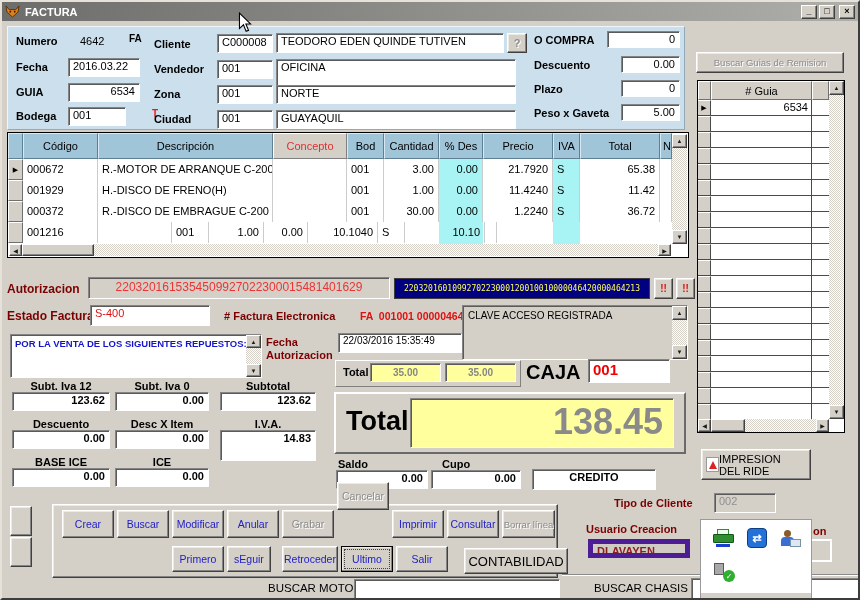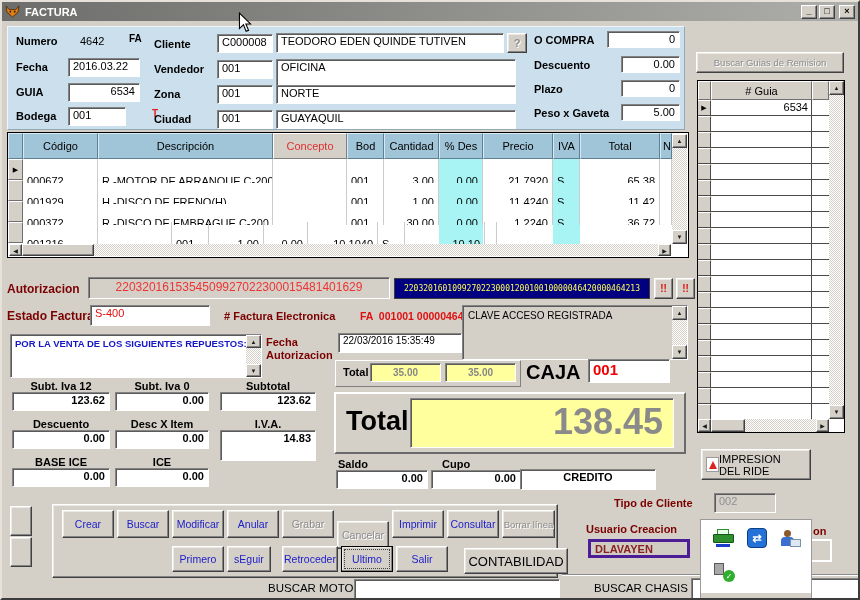--- a/index.html
+++ b/index.html
@@ -30,21 +30,21 @@
 
 #igrid{left:5px;top:130px;width:682px;height:126px;background:#fff;border:1px solid #000}
 .ihdr{display:flex;height:26px;width:664px}
 .ghc{background:#a1c5d8;border:1px solid;border-color:#d7eaf4 #5e8092 #5e8092 #d7eaf4;font-size:11px;display:flex;align-items:center;justify-content:center;overflow:hidden;white-space:nowrap;flex:none}
 .ghc.gray{background:#d4d0c8;color:#e03030;border-color:#fff #808080 #808080 #fff}
 .cw0{width:15px}.cw1{width:75px}.cw2{width:175px}.cw3{width:74px}.cw4{width:37px}.cw5{width:55px}.cw6{width:44px}.cw7{width:70px}.cw8{width:27px}.cw9{width:80px}.cw10{width:12px;justify-content:flex-start;padding-left:2px}
 #ibody{position:relative;height:86px;width:664px}
 .strip{position:absolute;top:0;bottom:0;background:#a8f4f4}
 .irow{display:flex;height:21px;position:relative}
 .isel{width:15px;flex:none;background:#d4d0c8;border:1px solid;border-color:#fff #707070 #707070 #fff;display:flex;align-items:center;justify-content:center;font-size:7px;color:#000}
-.ic{font-size:11px;line-height:20px;padding:12px 4px;border-right:1px solid #cccccc;white-space:nowrap;overflow:hidden;flex:none}
+.ic{font-size:11px;line-height:20px;padding:0 4px;border-right:1px solid #cccccc;white-space:nowrap;overflow:hidden;flex:none}
 .ivs{position:absolute;top:1px;right:1px;bottom:13px;width:15px;display:flex;flex-direction:column}
 .ihs{position:absolute;left:1px;bottom:1px;right:17px;height:12px;display:flex}
 .thumb{background:#d4d0c8;border:1px solid;border-color:#fff #404040 #404040 #fff;box-shadow:inset -1px -1px 0 #848484;flex:none}
 
 #ggrid{left:695px;top:78px;width:148px;height:353px;background:#fff;border:1px solid #000}
 .ghdr{display:flex;height:19px;width:131px}
 .gh2{background:#d4d0c8;border:1px solid;border-color:#fff #707070 #707070 #fff;font-size:11px;display:flex;align-items:center;justify-content:center;flex:none}
 .grow{display:flex;height:16px;border-bottom:1px solid #4a4a4a;width:131px}
 .gsel{width:13px;flex:none;background:#d4d0c8;border-right:1px solid #4a4a4a;border-top:1px solid #fff;display:flex;align-items:center;justify-content:center;font-size:7px}
 .gcol{width:101px;flex:none;border-right:1px solid #4a4a4a;font-size:11px;text-align:right;padding:0 3px;line-height:15px}
@@ -402,48 +402,48 @@
 
   <div class="abs" style="left:332px;top:390px;width:352px;height:62px;border:2px solid;border-color:#fff #6a6a6a #6a6a6a #fff">
     <span style="position:absolute;left:10px;top:12px;font-size:27px;font-weight:bold">Total</span>
     <div class="sunk yellow rt" style="position:absolute;left:74px;top:4px;width:264px;height:50px;color:#8a8a8a;font-weight:bold;font-size:36px;line-height:46px;padding-right:10px">138.45</div>
   </div>
 
   <span class="abs lbl" style="left:336px;top:456px">Saldo</span>
   <div class="abs sunk fld rt" style="left:334px;top:468px;width:92px;height:19px;font-weight:bold">0.00</div>
   <span class="abs lbl" style="left:440px;top:456px">Cupo</span>
   <div class="abs sunk fld rt" style="left:429px;top:468px;width:90px;height:19px;font-weight:bold">0.00</div>
-  <div class="abs sunk fld ctr" style="left:518px;top:467px;width:136px;height:21px;font-weight:bold">CREDITO</div>
+  <div class="abs sunk fld ctr" style="left:530px;top:467px;width:124px;height:21px;font-weight:bold">CREDITO</div>
 
   <div class="abs raised" style="left:699px;top:447px;width:110px;height:31px;display:flex;align-items:center;padding:0 4px">
     <span class="pdfic"></span>
     <span style="flex:1;font-size:11px;line-height:12px">
       <span>IMPRESION</span><br>
       <span>DEL RIDE</span>
     </span>
   </div>
 
   <span class="abs lbl dred" style="left:612px;top:495px">Tipo de Cliente</span>
   <div class="abs sunk fld" style="left:712px;top:491px;width:62px;height:20px;background:#d4d0c8;color:#909090" able="false">002</div>
   <div class="abs" style="left:560px;top:572px;width:298px;height:2px;border-top:1px solid #8a8a8a;border-bottom:1px solid #fff"></div>
   <span class="abs lbl dred" style="left:584px;top:521px">Usuario Creacion</span>
-  <div class="abs fld" style="left:586px;top:537px;width:102px;height:19px;background:#d0ccc4;border:3px solid #4c1d95;color:#8b2020;font-weight:bold">DLAVAYEN</div>
+  <div class="abs fld" style="left:586px;top:537px;width:102px;height:19px;background:#d0ccc4;border:5px solid #4c1d95;color:#8b2020;font-weight:bold">DLAVAYEN</div>
   <span class="abs lbl dred" style="left:811px;top:523px">on</span>
   <div class="abs" style="left:804px;top:537px;width:26px;height:23px;border:2px solid #fff"></div>
 
   <div class="abs raised" style="left:50px;top:502px;width:506px;height:74px"></div>
   <div class="abs raised" style="left:8px;top:504px;width:22px;height:30px"></div>
   <div class="abs raised" style="left:8px;top:535px;width:22px;height:30px"></div>
 
   <div class="ab raised btn" style="left:60px;top:508px;width:52px">Crear</div>
   <div class="ab raised btn" style="left:115px;top:508px;width:52px">Buscar</div>
   <div class="ab raised btn" style="left:170px;top:508px;width:52px">Modificar</div>
   <div class="ab raised btn" style="left:225px;top:508px;width:52px">Anular</div>
   <div class="ab raised btn dis" style="left:280px;top:508px;width:52px">Grabar</div>
-  <div class="ab raised btn dis" style="left:335px;top:519px;width:52px">Cancelar</div>
+  <div class="ab raised btn dis" style="left:335px;top:480px;width:52px">Cancelar</div>
   <div class="ab raised btn" style="left:390px;top:508px;width:52px">Imprimir</div>
   <div class="ab raised btn" style="left:445px;top:508px;width:52px">Consultar</div>
   <div class="ab raised btn dis" style="left:500px;top:508px;width:53px;font-size:9.5px">Borrar línea</div>
 
   <div class="ab raised btn" style="left:170px;top:544px;width:52px;height:26px">Primero</div>
   <div class="ab raised btn" style="left:225px;top:544px;width:44px;height:26px">sEguir</div>
   <div class="ab raised btn" style="left:280px;top:544px;width:56px;height:26px">Retroceder</div>
   <div class="ab raised btn foc" style="left:339px;top:544px;width:52px;height:26px">Ultimo</div>
   <div class="ab raised btn" style="left:394px;top:544px;width:52px;height:26px">Salir</div>
   <div class="ab raised btn" style="left:462px;top:546px;width:104px;height:26px;color:#000;font-size:13px">CONTABILIDAD</div>

